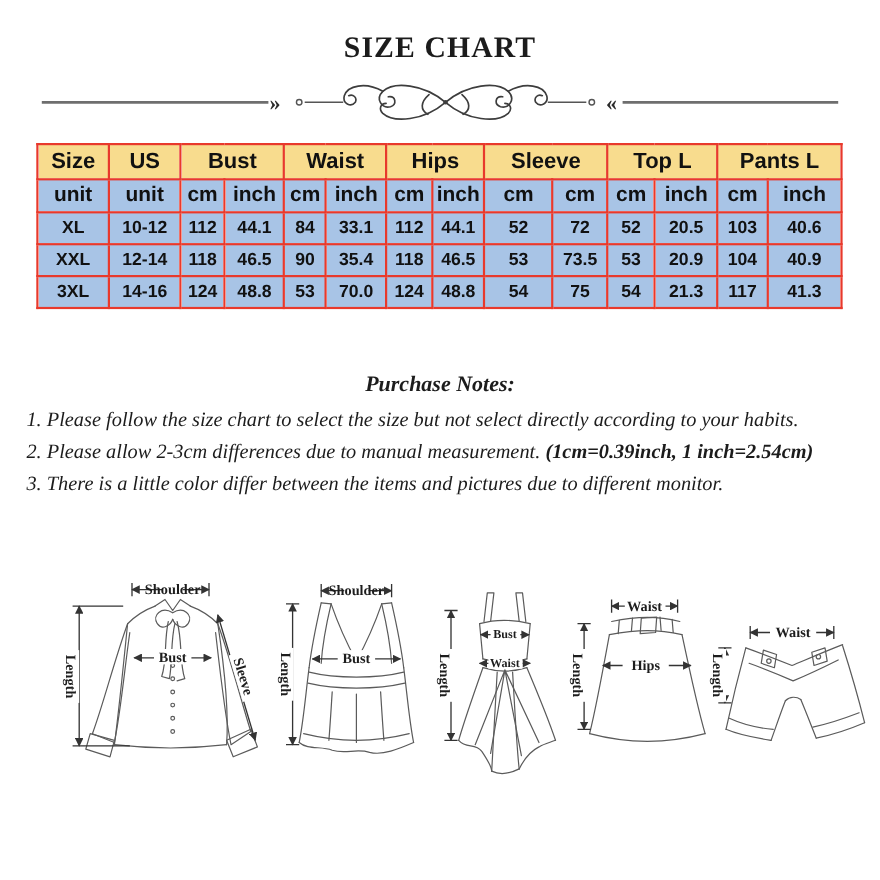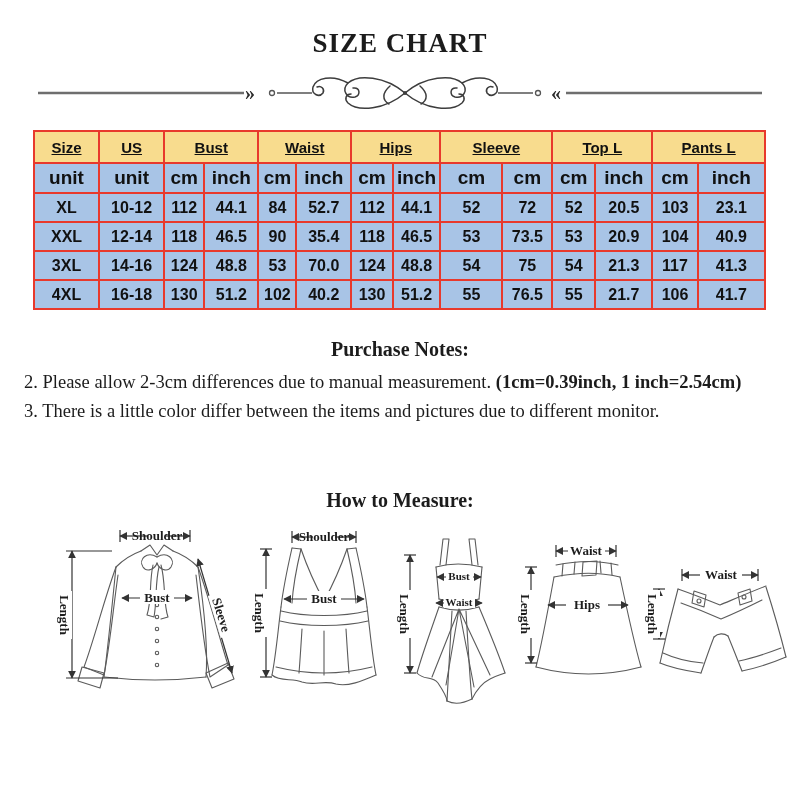--- a/index.html
+++ b/index.html
@@ -5,24 +5,24 @@
   html,body{margin:0;padding:0;background:#fff;}
   .page{position:relative;width:800px;height:800px;background:#fff;overflow:hidden;
         font-family:"Liberation Serif",serif;color:#1c1c1c;}
   .title{position:absolute;top:28px;left:0;width:100%;margin:0;text-align:center;
          font-size:27px;font-weight:bold;letter-spacing:1px;}
   .flourish{position:absolute;top:68px;left:0;}
   table.size-table{position:absolute;top:130px;left:33px;width:733px;border-collapse:collapse;
         table-layout:fixed;text-align:center;font-family:"Liberation Sans",sans-serif;
         font-weight:bold;color:var(--table_text);}
   table.size-table th,table.size-table td{border:2px solid var(--border);padding:0;overflow:hidden;}
-  tr.grp-row th{background:var(--header_bg);height:30px;font-size:15px;text-decoration:underline;}
+  tr.grp-row th{background:var(--header_bg);height:30px;font-size:20px;}
   tr.unit-row th{background:var(--row_bg);height:28px;font-size:19px;}
   tbody td{background:var(--row_bg);height:27px;font-size:16px;}
-  .notes{position:absolute;top:338px;left:0;width:800px;}
+  .notes{position:absolute;top:338px;left:0;width:800px;font-style:italic;}
   .notes h2{margin:0 0 7px 0;text-align:center;font-size:20px;font-weight:bold;}
   .notes p{margin:0 24px;font-size:18.5px;line-height:1.58;}
   .measure-h{position:absolute;top:489px;left:0;width:100%;margin:0;text-align:center;
              font-size:20px;font-weight:bold;}
   .measure{position:absolute;top:515px;left:0;}
   .garment{stroke:#5b5b5b;stroke-width:1.1;fill:none;stroke-linecap:round;stroke-linejoin:round;}
   .arrow{stroke:#333;stroke-width:1.2;fill:none;}
   .mlabel{font-family:"Liberation Serif",serif;font-weight:bold;font-size:13px;fill:#1d1d1d;}
   .mlabel.sm{font-size:11px;}
   .halo{fill:#ffffff;}
@@ -101,29 +101,29 @@
           <th>inch</th>
         </tr>
     </thead>
     <tbody>
         <tr>
           <td>XL</td>
           <td>10-12</td>
           <td>112</td>
           <td>44.1</td>
           <td>84</td>
-          <td>52.7</td>
+          <td>33.1</td>
           <td>112</td>
           <td>44.1</td>
           <td>52</td>
           <td>72</td>
           <td>52</td>
           <td>20.5</td>
           <td>103</td>
-          <td>23.1</td>
+          <td>40.6</td>
         </tr>
         <tr>
           <td>XXL</td>
           <td>12-14</td>
           <td>118</td>
           <td>46.5</td>
           <td>90</td>
           <td>35.4</td>
           <td>118</td>
           <td>46.5</td>
@@ -143,46 +143,30 @@
           <td>70.0</td>
           <td>124</td>
           <td>48.8</td>
           <td>54</td>
           <td>75</td>
           <td>54</td>
           <td>21.3</td>
           <td>117</td>
           <td>41.3</td>
         </tr>
-        <tr>
-          <td>4XL</td>
-          <td>16-18</td>
-          <td>130</td>
-          <td>51.2</td>
-          <td>102</td>
-          <td>40.2</td>
-          <td>130</td>
-          <td>51.2</td>
-          <td>55</td>
-          <td>76.5</td>
-          <td>55</td>
-          <td>21.7</td>
-          <td>106</td>
-          <td>41.7</td>
-        </tr>
       </tbody>
   </table>
 
   <section class="notes">
     <h2>Purchase Notes:</h2>
+    <p><span>1. Please follow the size chart to select the size but not select directly according to your habits.</span><b></b></p>
     <p><span>2. Please allow 2-3cm differences due to manual measurement. </span><b>(1cm=0.39inch, 1 inch=2.54cm)</b></p>
     <p><span>3. There is a little color differ between the items and pictures due to different monitor.</span><b></b></p>
   </section>
 
-  <h2 class="measure-h">How to Measure:</h2>
 
   <svg class="measure" width="800" height="210" viewBox="0 0 800 210">
     <defs>
       <marker id="ah" viewBox="0 0 10 10" refX="9" refY="5" markerWidth="6.5" markerHeight="6.5" orient="auto-start-reverse">
         <path d="M0,0 L10,5 L0,10 z" fill="#333"></path>
       </marker>
     </defs>
 
     <g>
       <g class="garment">

